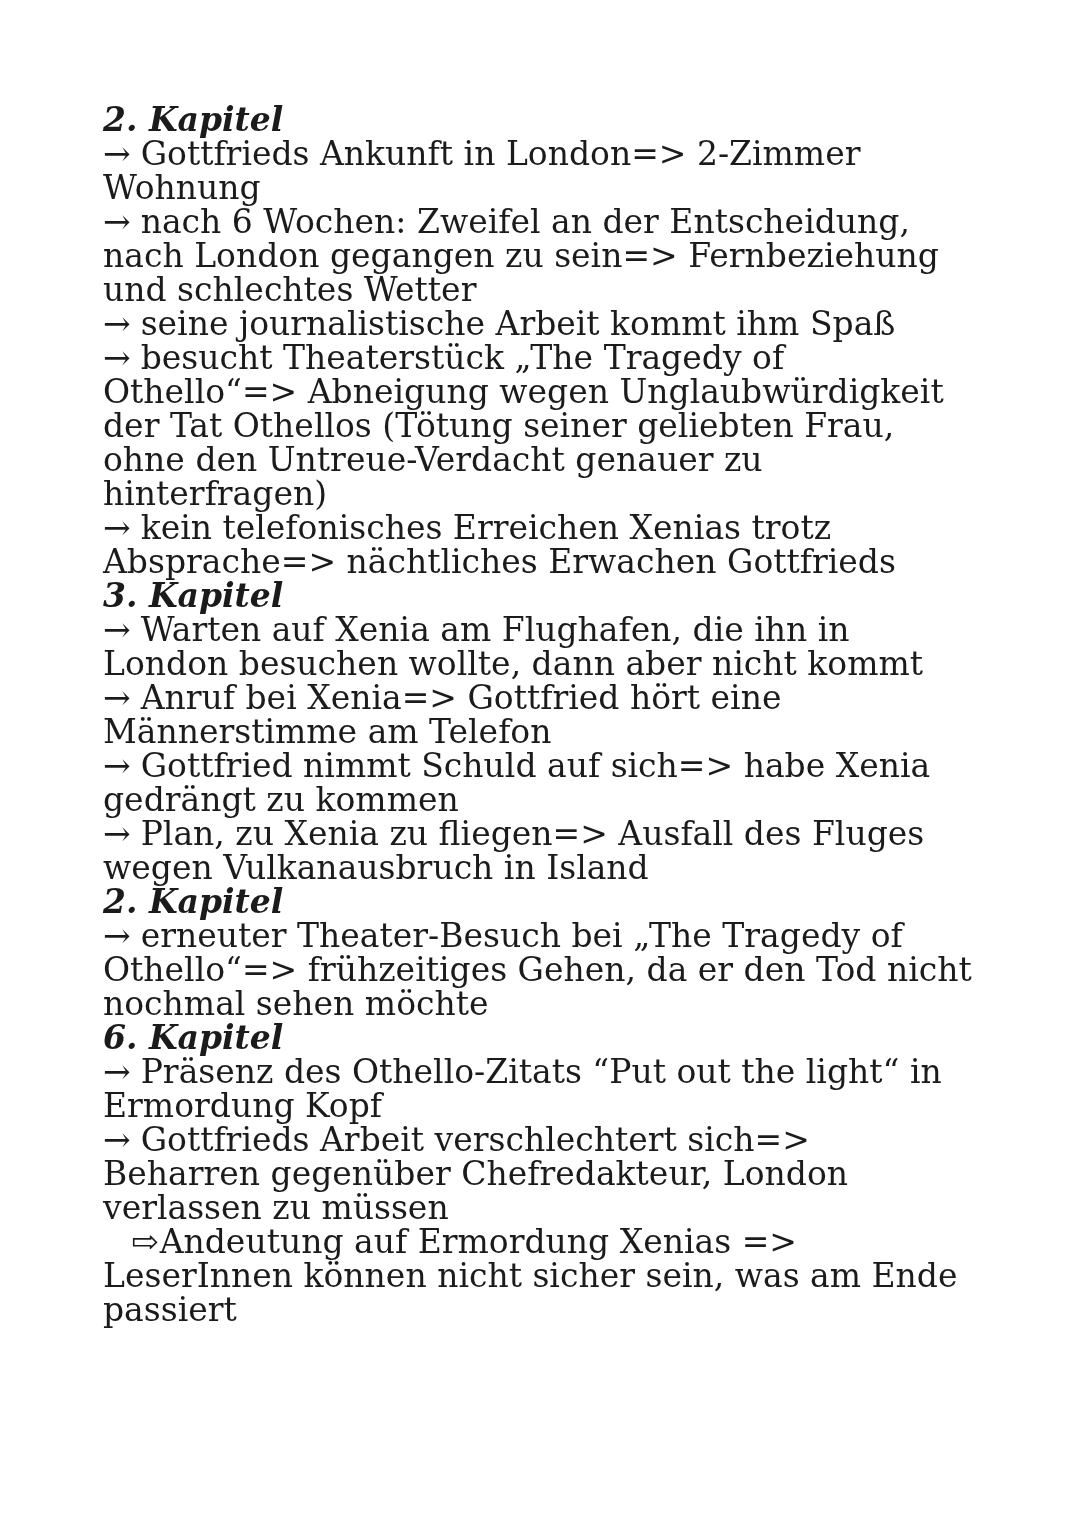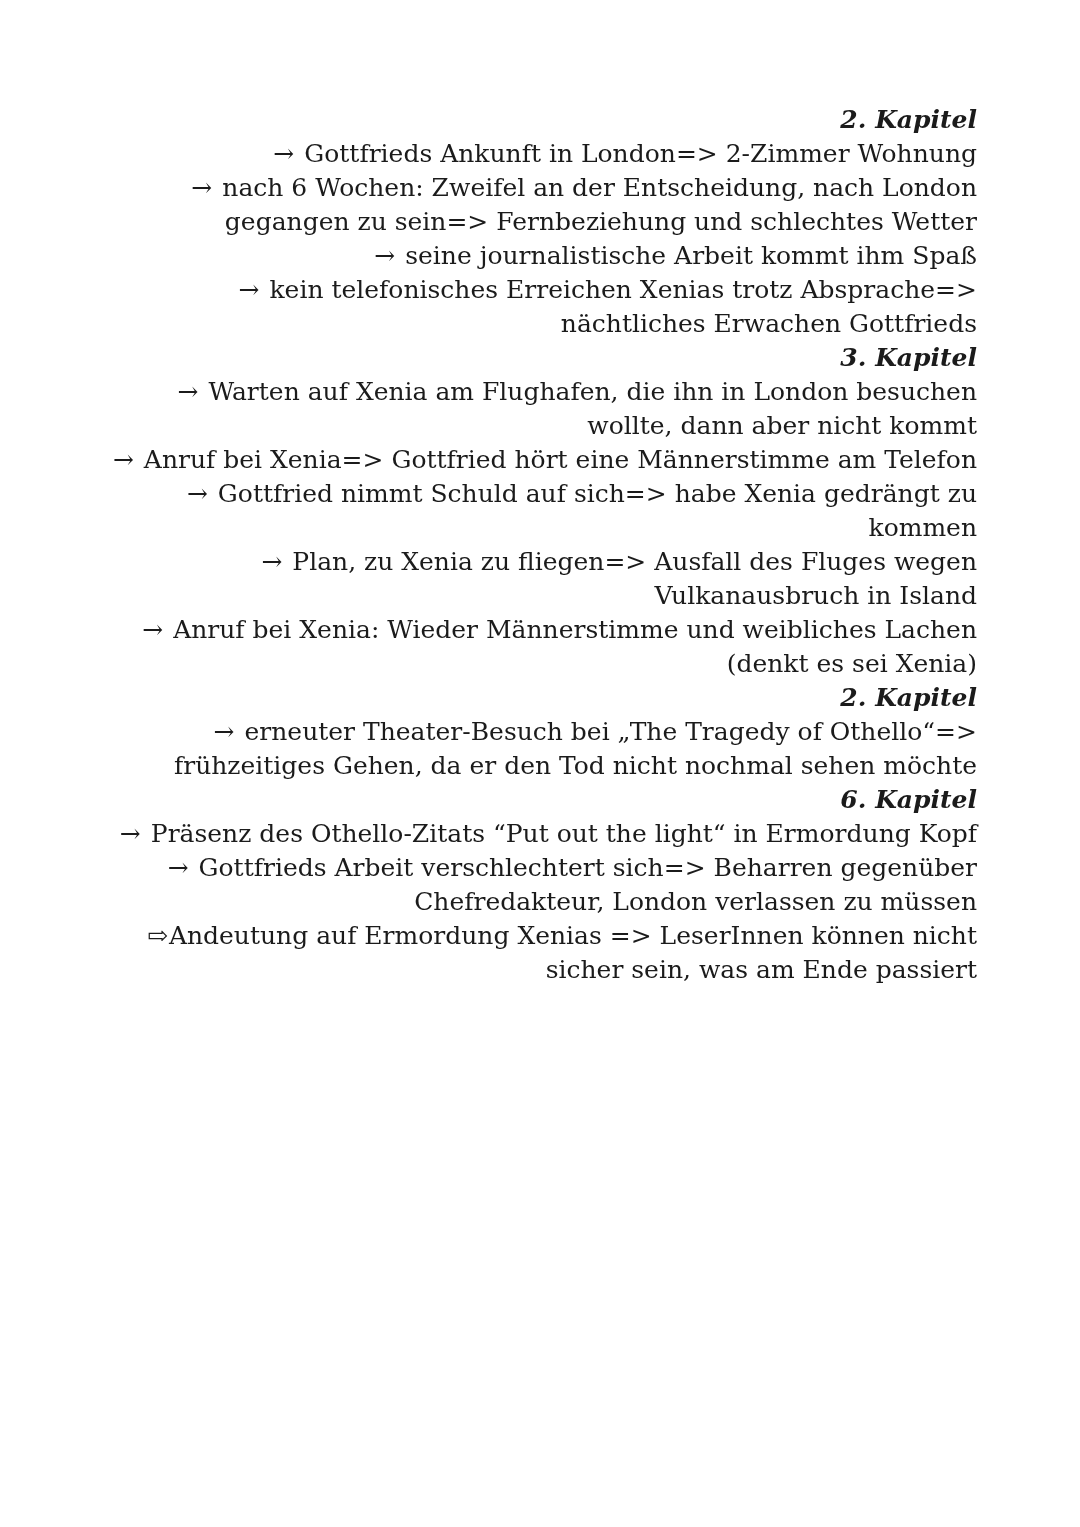--- a/index.html
+++ b/index.html
@@ -8,25 +8,24 @@
     background: #ffffff;
   }
   .page {
     position: relative;
     width: 1080px;
     height: 1527px;
     background: #ffffff;
     box-sizing: border-box;
     padding: 103px 103px 0 103px;
     font-family: "DejaVu Serif", "Liberation Serif", serif;
-    font-size: 25px;
+    font-size: 33px;
     line-height: 34px;
     color: #1b1b1b;
     overflow: hidden;
-    text-align: right;
   }
   .heading {
     font-weight: bold;
     font-style: italic;
   }
   p {
     margin: 0;
   }
   .marker {
     display: inline;
@@ -41,31 +40,31 @@
 </style>
 </head>
 <body>
 
 <main class="page">
     <section>
       <p class="heading">2. Kapitel</p>
       <p><span class="marker">→</span><span>Gottfrieds Ankunft in London=&gt; 2-Zimmer Wohnung</span></p>
       <p><span class="marker">→</span><span>nach 6 Wochen: Zweifel an der Entscheidung, nach London gegangen zu sein=&gt; Fernbeziehung und schlechtes Wetter</span></p>
       <p><span class="marker">→</span><span>seine journalistische Arbeit kommt ihm Spaß</span></p>
+      <p><span class="marker">→</span><span>besucht Theaterstück „The Tragedy of Othello“=&gt; Abneigung wegen Unglaubwürdigkeit der Tat Othellos (Tötung seiner geliebten Frau, ohne den Untreue-Verdacht genauer zu hinterfragen)</span></p>
       <p><span class="marker">→</span><span>kein telefonisches Erreichen Xenias trotz Absprache=&gt; nächtliches Erwachen Gottfrieds</span></p>
     </section>
     <section>
       <p class="heading">3. Kapitel</p>
       <p><span class="marker">→</span><span>Warten auf Xenia am Flughafen, die ihn in London besuchen wollte, dann aber nicht kommt</span></p>
       <p><span class="marker">→</span><span>Anruf bei Xenia=&gt; Gottfried hört eine Männerstimme am Telefon</span></p>
       <p><span class="marker">→</span><span>Gottfried nimmt Schuld auf sich=&gt; habe Xenia gedrängt zu kommen</span></p>
     </section>
     <section>
       <p><span class="marker">→</span><span>Plan, zu Xenia zu fliegen=&gt; Ausfall des Fluges wegen Vulkanausbruch in Island</span></p>
-      <p><span class="marker">→</span><span>Anruf bei Xenia: Wieder Männerstimme und weibliches Lachen (denkt es sei Xenia)</span></p>
     </section>
     <section>
       <p class="heading">2. Kapitel</p>
       <p><span class="marker">→</span><span>erneuter Theater-Besuch bei „The Tragedy of Othello“=&gt; frühzeitiges Gehen, da er den Tod nicht nochmal sehen möchte</span></p>
     </section>
     <section>
       <p class="heading">6. Kapitel</p>
       <p><span class="marker">→</span><span>Präsenz des Othello-Zitats “Put out the light“ in Ermordung Kopf</span></p>
       <p><span class="marker">→</span><span>Gottfrieds Arbeit verschlechtert sich=&gt; Beharren gegenüber Chefredakteur, London verlassen zu müssen</span></p>
       <p class="indent"><span class="marker tight">⇨</span><span>Andeutung auf Ermordung Xenias =&gt; LeserInnen können nicht sicher sein, was am Ende passiert</span></p>

